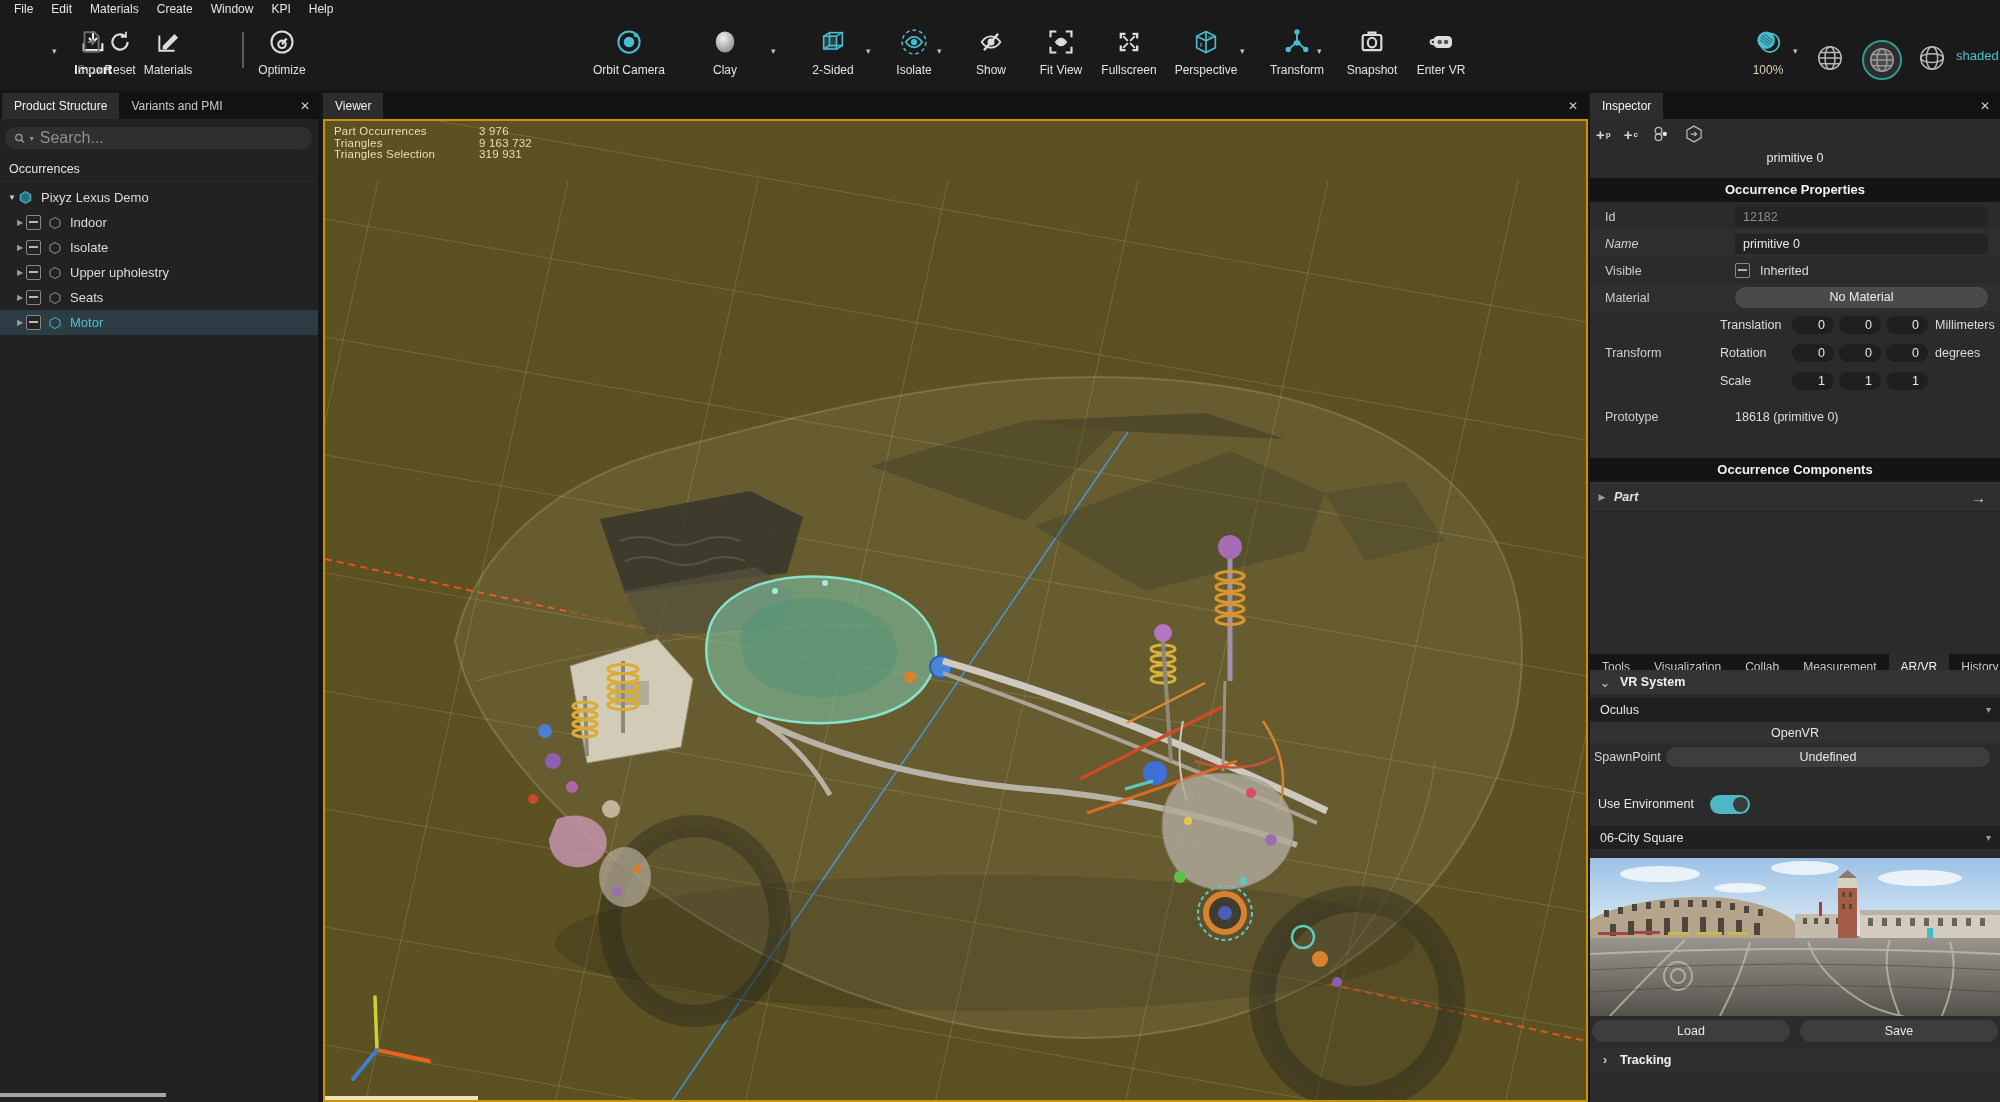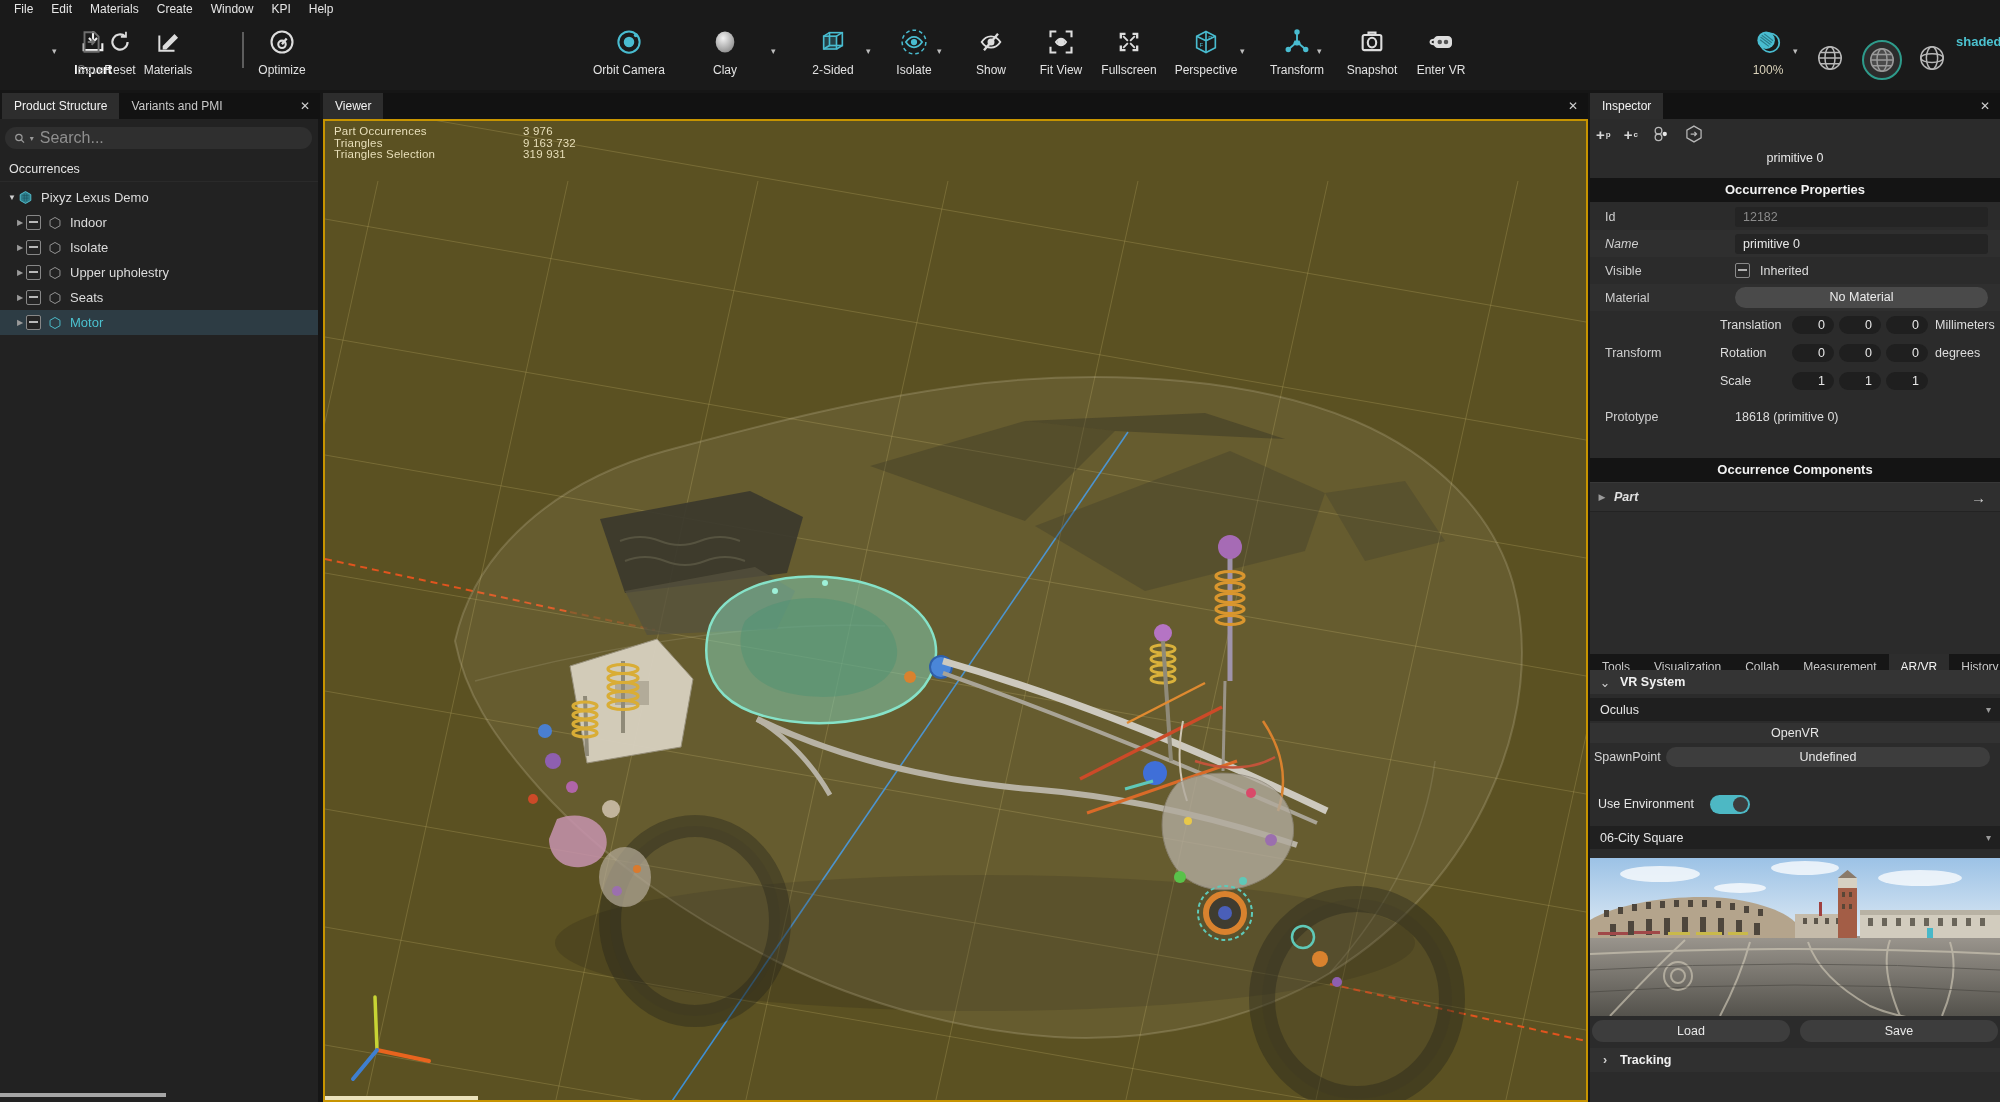--- a/index.html
+++ b/index.html
@@ -8,21 +8,21 @@
   .menubar{position:absolute;left:0;top:0;width:2000px;height:18px;background:#1a1a1a;display:flex;align-items:center;padding-left:5px;box-sizing:border-box;}
   .mb-item{font-size:12px;color:#e6e6e6;padding:0 9px;line-height:18px;cursor:default;}
   
   .toolbar{position:absolute;left:0;top:18px;width:2000px;height:72px;background:#1a1a1a;}
   .tbtn{position:absolute;top:8px;display:flex;flex-direction:column;align-items:center;gap:5px;color:#e2e2e2;font-size:12px;white-space:nowrap;}
   .tbtn .ico{height:32px;display:flex;align-items:center;justify-content:center;}
   .tbtn.disabled{color:#757575;}
   .caret{position:absolute;top:28px;font-size:9px;color:#bdbdbd;}
   .tsep{position:absolute;top:14px;width:2px;height:36px;background:#5d5d5d;}
   .zoomlabel{color:#d9d2ba;}
-  .shadedlabel{position:absolute;left:1956px;top:16px;font-size:13px;font-weight:bold;color:#4cc2d0;}
+  .shadedlabel{position:absolute;left:1956px;top:30px;font-size:13px;font-weight:normal;color:#4cc2d0;}
   .globe{position:absolute;top:22px;width:36px;height:36px;display:flex;align-items:center;justify-content:center;}
   .globe.active{border:2px solid #2e9b8b;border-radius:50%;background:#2c2c2c;}
   
   .tabstrip{position:absolute;height:26px;background:#121212;display:flex;align-items:stretch;font-size:12px;}
   .tab{display:flex;align-items:center;padding:0 12px;color:#c9c9c9;background:transparent;}
   .tab.active{background:#2d2d2d;color:#f2f2f2;}
   .strip-close{margin-left:auto;display:flex;align-items:center;padding:0 10px;color:#cfcfcf;font-size:12px;}
   
   .left-panel{position:absolute;left:0;top:119px;width:318px;height:983px;background:#222;}
   .searchbox{position:absolute;left:5px;right:6px;top:8px;height:22px;background:#2f2f2f;border-radius:11px;display:flex;align-items:center;padding:0 9px;gap:4px;}
@@ -37,21 +37,21 @@
   .arr{font-size:8px;color:#9a9a9a;width:12px;}
   .arr.open{font-size:8px;color:#cfcfcf;}
   .cb{width:13px;height:13px;border:1px solid #878787;background:#242424;border-radius:2px;position:relative;margin-right:7px;}
   .cb::after{content:"";position:absolute;left:2px;right:2px;top:5px;height:2px;background:#b8b8b8;}
   .hexic{margin-right:8px;display:flex;}
   .lp-scroll{position:absolute;left:0;top:974px;width:166px;height:4px;background:#bdbdbd;opacity:.85;}
   
   .viewer{position:absolute;left:323px;top:119px;width:1265px;height:983px;background:#5b5122;border:2px solid #c79400;box-sizing:border-box;}
   .viewer svg.scene{position:absolute;left:0;top:0;width:100%;height:100%;}
   .stats{position:absolute;left:9px;top:5px;font-size:11.5px;line-height:11.5px;color:#e8dfba;letter-spacing:.2px;}
-  .stats .srow{display:flex;gap:44px;}
+  .stats .srow{display:flex;}
   .stats .sl{width:145px;}
   .v-scroll{position:absolute;left:0px;bottom:0px;width:153px;height:4px;background:#ece3bd;}
   
   .right-panel{position:absolute;left:1590px;top:119px;width:410px;height:983px;background:#2b2b2b;font-size:12.5px;}
   .insp-icons{position:absolute;left:6px;top:4px;height:24px;display:flex;gap:13px;align-items:center;color:#d8d8d8;}
   .iico{display:flex;align-items:flex-end;font-weight:bold;font-size:15px;line-height:14px;}
   .iico .sub{font-size:8px;margin-left:1px;}
   .obj-name{position:absolute;left:0;right:0;top:32px;text-align:center;color:#e8e8e8;}
   .sechdr{position:absolute;left:0;right:0;height:24px;background:#141414;color:#f2f2f2;font-weight:bold;text-align:center;line-height:24px;font-size:13px;}
   .prow{position:absolute;left:0;right:0;height:27px;display:flex;align-items:center;}

